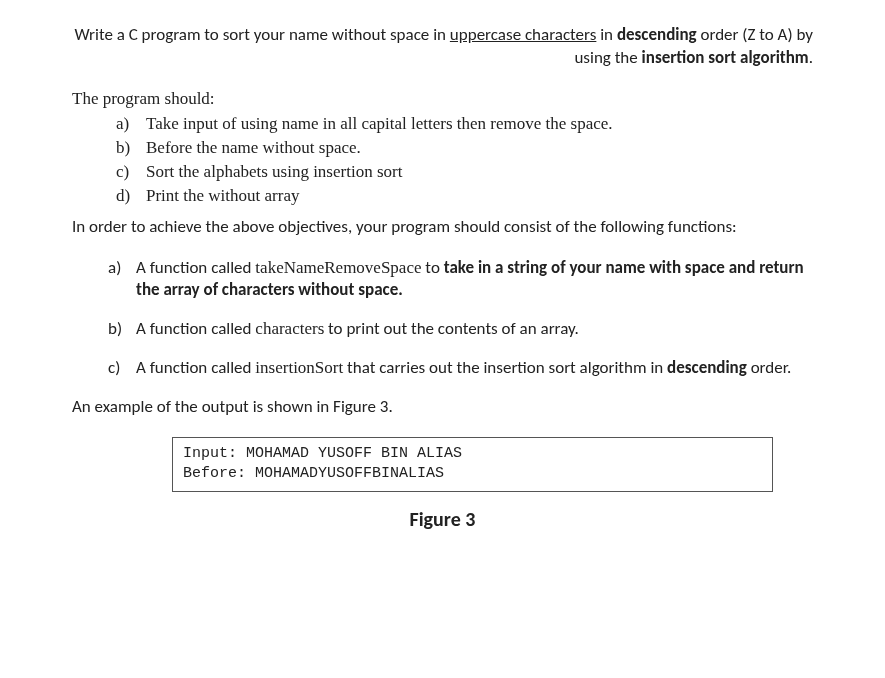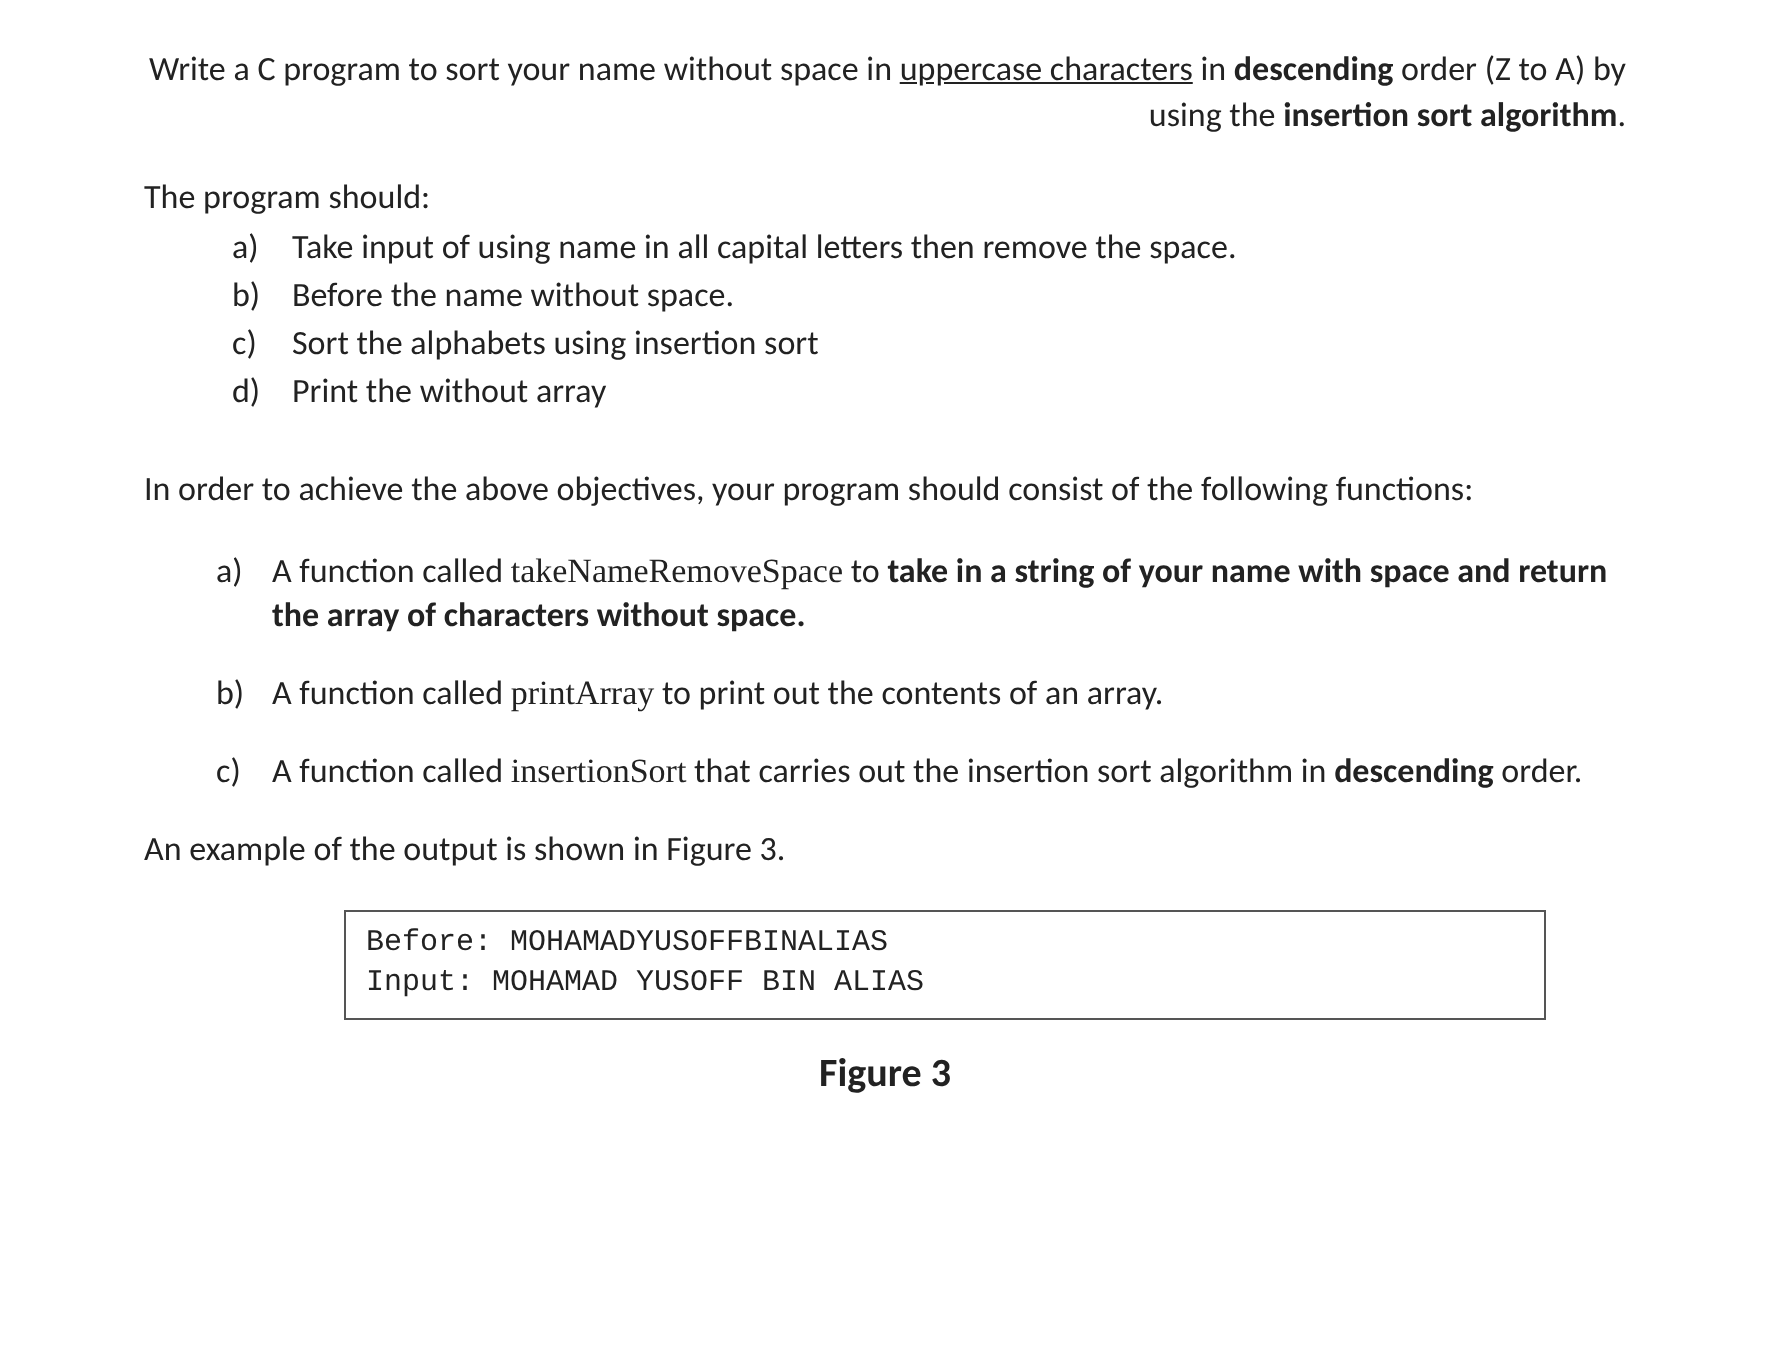--- a/index.html
+++ b/index.html
@@ -69,21 +69,22 @@
       line-height: 1.35;
       margin-top: 6px;
     }
     .figure-caption {
       text-align: center;
       font-weight: bold;
       margin-top: 14px;
       font-size: 20px;
     }
     .section {
-      margin-bottom: 26px;
+      margin-bottom: 8px;
+      font-family: Liberation Serif, serif;
     }
   </style>
 </head>
 <body>
 
 <div class="para intro">
   <span>Write a C program to sort your name without space in </span><span class="underline">uppercase characters</span><span> in </span><span class="bold">descending</span><span> order (Z to A) by using the </span><span class="bold">insertion sort algorithm</span><span>.</span>
 </div>
 
 <div class="section">
@@ -110,28 +111,28 @@
 
 <div class="para justify">In order to achieve the above objectives, your program should consist of the following functions:</div>
 
 <ol class="alpha func">
   <li>
     <span class="marker">a)</span>
     <span>A function called </span><span class="code">takeNameRemoveSpace</span><span> to </span><span class="bold">take in a string of your name with space and return the array of characters without space.</span>
   </li>
   <li>
     <span class="marker">b)</span>
-    <span>A function called </span><span class="code">printArray</span><span> to print out the contents of an array.</span>
+    <span>A function called </span><span class="code">characters</span><span> to print out the contents of an array.</span>
   </li>
   <li>
     <span class="marker">c)</span>
     <span>A function called </span><span class="code">insertionSort</span><span> that carries out the insertion sort algorithm in </span><span class="bold">descending</span><span> order.</span>
   </li>
 </ol>
 
 <div class="para">An example of the output is shown in Figure 3.</div>
 
 <div class="output-box">
+  <div>Input: MOHAMAD YUSOFF BIN ALIAS</div>
   <div>Before: MOHAMADYUSOFFBINALIAS</div>
-  <div>Input: MOHAMAD YUSOFF BIN ALIAS</div>
 </div>
 
 <div class="figure-caption">Figure 3</div>
 
 </body></html>

